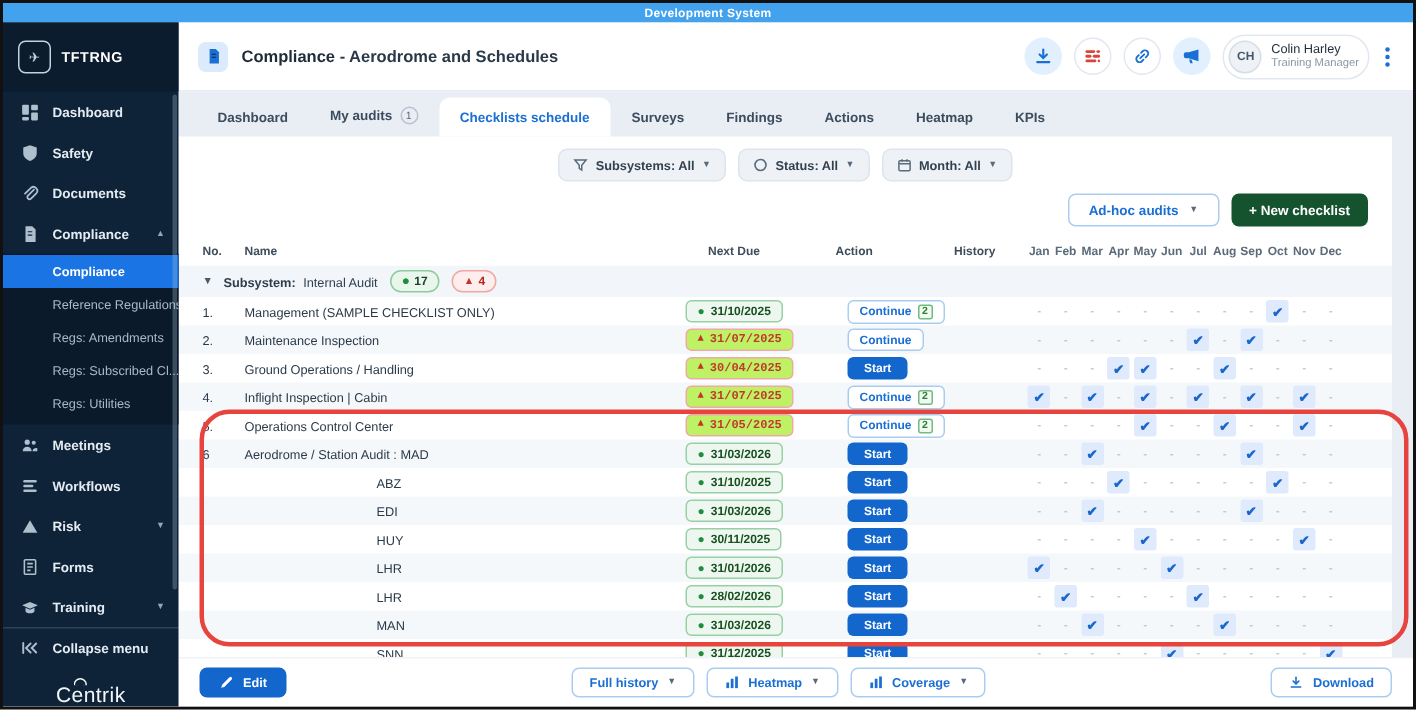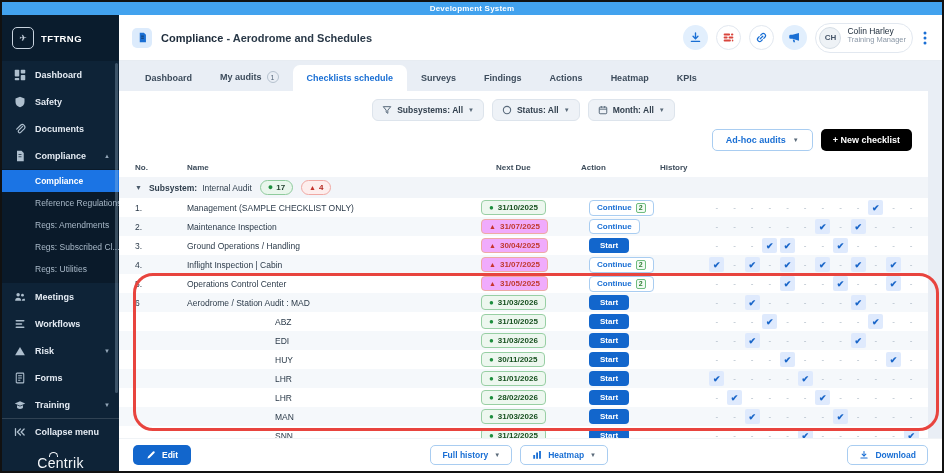--- a/index.html
+++ b/index.html
@@ -37,45 +37,45 @@
   .title-icon svg { width:11px; height:11px; }
   .page-title { font-size:11px; color:#1d2b3a; font-weight:bold; }
   .page-title .sub { font-weight:600; color:#2a3948; }
   .topbar-right { margin-left:auto; display:flex; align-items:center; gap:8px; }
   .circle-btn { width:25px; height:25px; border-radius:50%; display:flex; align-items:center; justify-content:center; cursor:pointer; }
   .circle-btn svg { width:13px; height:13px; }
   .c-blue  { background:#e2effd; color:#1a6fd4; }
   .c-white { background:#fff; border:1px solid #e2e8f0; }
   .c-red   { color:#d9453c; }
   .c-link  { color:#1a6fd4; }
-  .user-chip { display:flex; align-items:flex-start; gap:6px; padding:3px 6px 3px 3px; border:1px solid #e2e8f0; border-radius:16px; background:#fff; cursor:pointer;}
+  .user-chip { display:flex; align-items:center; gap:6px; padding:3px 6px 3px 3px; border:1px solid #e2e8f0; border-radius:16px; background:#fff; cursor:pointer;}
   .avatar { width:22px; height:22px; border-radius:50%; background:#eef2f6; border:1px solid #d6dee6; font-size:8px; font-weight:bold; color:#47566a; display:flex; align-items:center; justify-content:center;}
   .user-meta { line-height:1.15; }
   .user-name { font-size:8.5px; font-weight:normal; color:#212f3e; }
   .user-role { font-size:7.5px; color:#8b98a7; }
   .dots-btn { color:#1a6fd4; display:flex; cursor:pointer; padding:0 2px;}
   .dots-btn svg { width:4px; height:14px; }
 
   .content { flex:1; display:flex; flex-direction:column; min-height:0; background:#e9eef5; }
   .tabbar { height:30px; display:flex; align-items:flex-end; padding-left:12px; flex-shrink:0; }
   .tab { padding:8px 14px; font-size:9px; font-weight:bold; color:#3d4c5c; display:flex; align-items:center; gap:5px; cursor:pointer; white-space:nowrap;}
   .tab.active { background:#fff; color:#1a6fd4; border-radius:7px 7px 0 0; }
   .tab-badge { width:12px; height:12px; border-radius:50%; border:1px solid #b6c2cf; font-size:7px; color:#55667a; display:flex; align-items:center; justify-content:center; font-weight:normal;}
 
   .panel { background:#fff; margin-right:14px; flex:1; min-height:0; display:flex; flex-direction:column; overflow:hidden; }
   .filters-row { display:flex; align-items:center; gap:8px; padding:8px 16px 6px; flex-shrink:0;flex-direction:column;}
   .filter-pill { display:flex; align-items:center; gap:5px; background:#eef2f7; border:1px solid #dde4ec; border-radius:6px; padding:5px 9px; font-size:8.5px; font-weight:bold; color:#33414f; cursor:pointer;}
   .filter-pill svg { width:10px; height:10px; color:#5a6b7c; }
   .chev { font-size:6px; color:#5a6a7a; }
   .filters-right { margin-left:auto; display:flex; gap:8px; }
   .btn-outline-blue { border:1px solid #a9cdf1; color:#1a6fd4; background:#fff; border-radius:5px; padding:5px 13px; font-size:9px; font-weight:bold; display:flex; align-items:center; gap:7px; cursor:pointer;}
-  .btn-solid { background:#000000; color:#fff; border-radius:5px; padding:5px 12px; font-size:9px; font-weight:bold; display:flex; align-items:center; gap:5px; cursor:pointer; border:none;}
+  .btn-solid { background:#14532d; color:#fff; border-radius:5px; padding:5px 12px; font-size:9px; font-weight:bold; display:flex; align-items:center; gap:5px; cursor:pointer; border:none;}
 
   .thead { display:flex; align-items:center; height:20px; font-size:8px; font-weight:bold; color:#3e4d5c; flex-shrink:0;}
-  .c-no { width:68px; }  .c-name { width:286px; }  .c-due { width:108px; }
+  .c-no { width:44px; }  .c-name { width:286px; }  .c-due { width:108px; }
   .c-action { width:79px; } .c-history { width:48px; }
   .c-months { width:212px; display:grid; grid-template-columns:repeat(12,1fr); }
   .lpad { padding-left:16px; }
   .m-label { text-align:center; color:#5b6b7b; }
 
   .rows-clip { flex:1; overflow:hidden; }
   .group-row { height:21px; background:#f2f5f9; display:flex; align-items:center; padding-left:16px; font-size:8.5px; color:#2f3e4d; gap:5px;}
   .caret { font-size:7px; color:#4a5a6a; margin-right:2px;}
   .pill { display:inline-flex; align-items:center; gap:3px; border-radius:10px; padding:2px 7px; font-size:8px; font-weight:bold; margin-left:3px;}
   .pill.ok { background:#e9f6ec; border:1px solid #8fcb9d; color:#1d3b2a; }
@@ -83,21 +83,21 @@
   .pill .dot { color:#1e8e3e; font-size:9px; line-height:1;}
   .pill .tri { color:#c5342c; font-size:7px; line-height:1;}
 
   .trow { height:19px; display:flex; align-items:center; font-size:8.5px; color:#2b3a49; }
   .trow:nth-child(even) { background:#f5f8fb; }
   .cell-no { padding-left:16px; }
   .indent { padding-left:88px; }
   .chip { display:inline-flex; align-items:center; gap:4px; border-radius:4px; padding:2px 7px; font-size:8px; font-weight:bold; }
   .chip.ok { background:#edf7ef; border:1px solid #98cfa4; color:#17501f; }
   .chip.ok .ic { color:#1e8e3e; font-size:8px; line-height:1;}
-  .chip.overdue { background:#f0abfc; border:1px solid #eeaaa5; color:#c0392f; }
+  .chip.overdue { background:#bef264; border:1px solid #eeaaa5; color:#c0392f;font-family:Liberation Mono, monospace; }
   .chip.overdue .ic { color:#c5342c; font-size:7px; line-height:1;}
   .mini-chip { width:16px; height:13px; border:1px solid #98cfa4; background:#edf7ef; border-radius:3px; display:flex; align-items:center; justify-content:center; font-size:8px; color:#1d4f2a;}
   .btn-act-outline { border:1px solid #a9cdf1; color:#1a6fd4; background:#fff; border-radius:4px; padding:2px 7px; font-size:8px; font-weight:bold; display:inline-flex; align-items:center; gap:4px; cursor:pointer;}
   .badge2 { width:10px; height:10px; border:1px solid #6fbd7f; border-radius:2px; font-size:7px; color:#2e7d32; background:#f0faf2; display:flex; align-items:center; justify-content:center; font-weight:bold;}
   .btn-act-solid { background:#1266cc; color:#fff; border-radius:4px; padding:3px 11px; font-size:8px; font-weight:bold; border:none; cursor:pointer;}
   .mcell { display:flex; align-items:center; justify-content:center; }
   .dash { color:#a7b4c0; font-size:8px; }
   .check-cell { width:15px; height:15px; background:#dfeafd; border-radius:2px; display:flex; align-items:center; justify-content:center; color:#1a66c9; font-size:9px; font-weight:bold; cursor:pointer;}
 
   .footerbar { height:33px; background:#fff; display:flex; align-items:center; padding:0 14px; flex-shrink:0; border-top:1px solid #f0f3f6;}
@@ -370,20 +370,34 @@
               </button>
             </div>
           </div>
 
           <div class="thead">
             <span class="c-no lpad">No.</span>
             <span class="c-name">Name</span>
             <span class="c-due" style="padding-left:23px;">Next Due</span>
             <span class="c-action">Action</span>
             <span class="c-history">History</span>
+            <span class="c-months" id="month-headers">
+                <span class="m-label">Jan</span>
+                <span class="m-label">Feb</span>
+                <span class="m-label">Mar</span>
+                <span class="m-label">Apr</span>
+                <span class="m-label">May</span>
+                <span class="m-label">Jun</span>
+                <span class="m-label">Jul</span>
+                <span class="m-label">Aug</span>
+                <span class="m-label">Sep</span>
+                <span class="m-label">Oct</span>
+                <span class="m-label">Nov</span>
+                <span class="m-label">Dec</span>
+              </span>
           </div>
 
           <div class="rows-clip">
             <div class="group-row">
               <span class="caret">▼</span>
               <b>Subsystem:</b>
               <span>Internal Audit</span>
               <span class="pill ok">
                 <span class="dot">●</span>
                 <span>17</span>
@@ -1063,20 +1077,31 @@
               <span class="ic-chart" style="width: 10px; height: 10px; display: flex;">
                   <svg viewBox="0 0 12 12" fill="currentColor">
                     <rect x="1.5" y="6" width="2.2" height="4.5"></rect>
                     <rect x="5" y="3" width="2.2" height="7.5"></rect>
                     <rect x="8.5" y="1.2" width="2.2" height="9.3"></rect>
                   </svg>
                 </span>
               <span>Heatmap</span>
               <span class="chev">▼</span>
             </button>
+            <button class="btn-sm-outline">
+              <span class="ic-chart" style="width: 10px; height: 10px; display: flex;">
+                  <svg viewBox="0 0 12 12" fill="currentColor">
+                    <rect x="1.5" y="6" width="2.2" height="4.5"></rect>
+                    <rect x="5" y="3" width="2.2" height="7.5"></rect>
+                    <rect x="8.5" y="1.2" width="2.2" height="9.3"></rect>
+                  </svg>
+                </span>
+              <span>Coverage</span>
+              <span class="chev">▼</span>
+            </button>
           </div>
           <button class="btn-sm-outline">
             <span id="ic-dl2" style="width: 10px; height: 10px; display: flex; color: rgb(26, 111, 212);">
                 <svg viewBox="0 0 16 16" fill="none" stroke="currentColor" stroke-width="1.7" stroke-linecap="round">
                   <path d="M8 2.5 V9"></path>
                   <path d="M5 6.5 L8 9.5 L11 6.5"></path>
                   <path d="M3 12.8 H13"></path>
                 </svg>
               </span>
             <span>Download</span>

